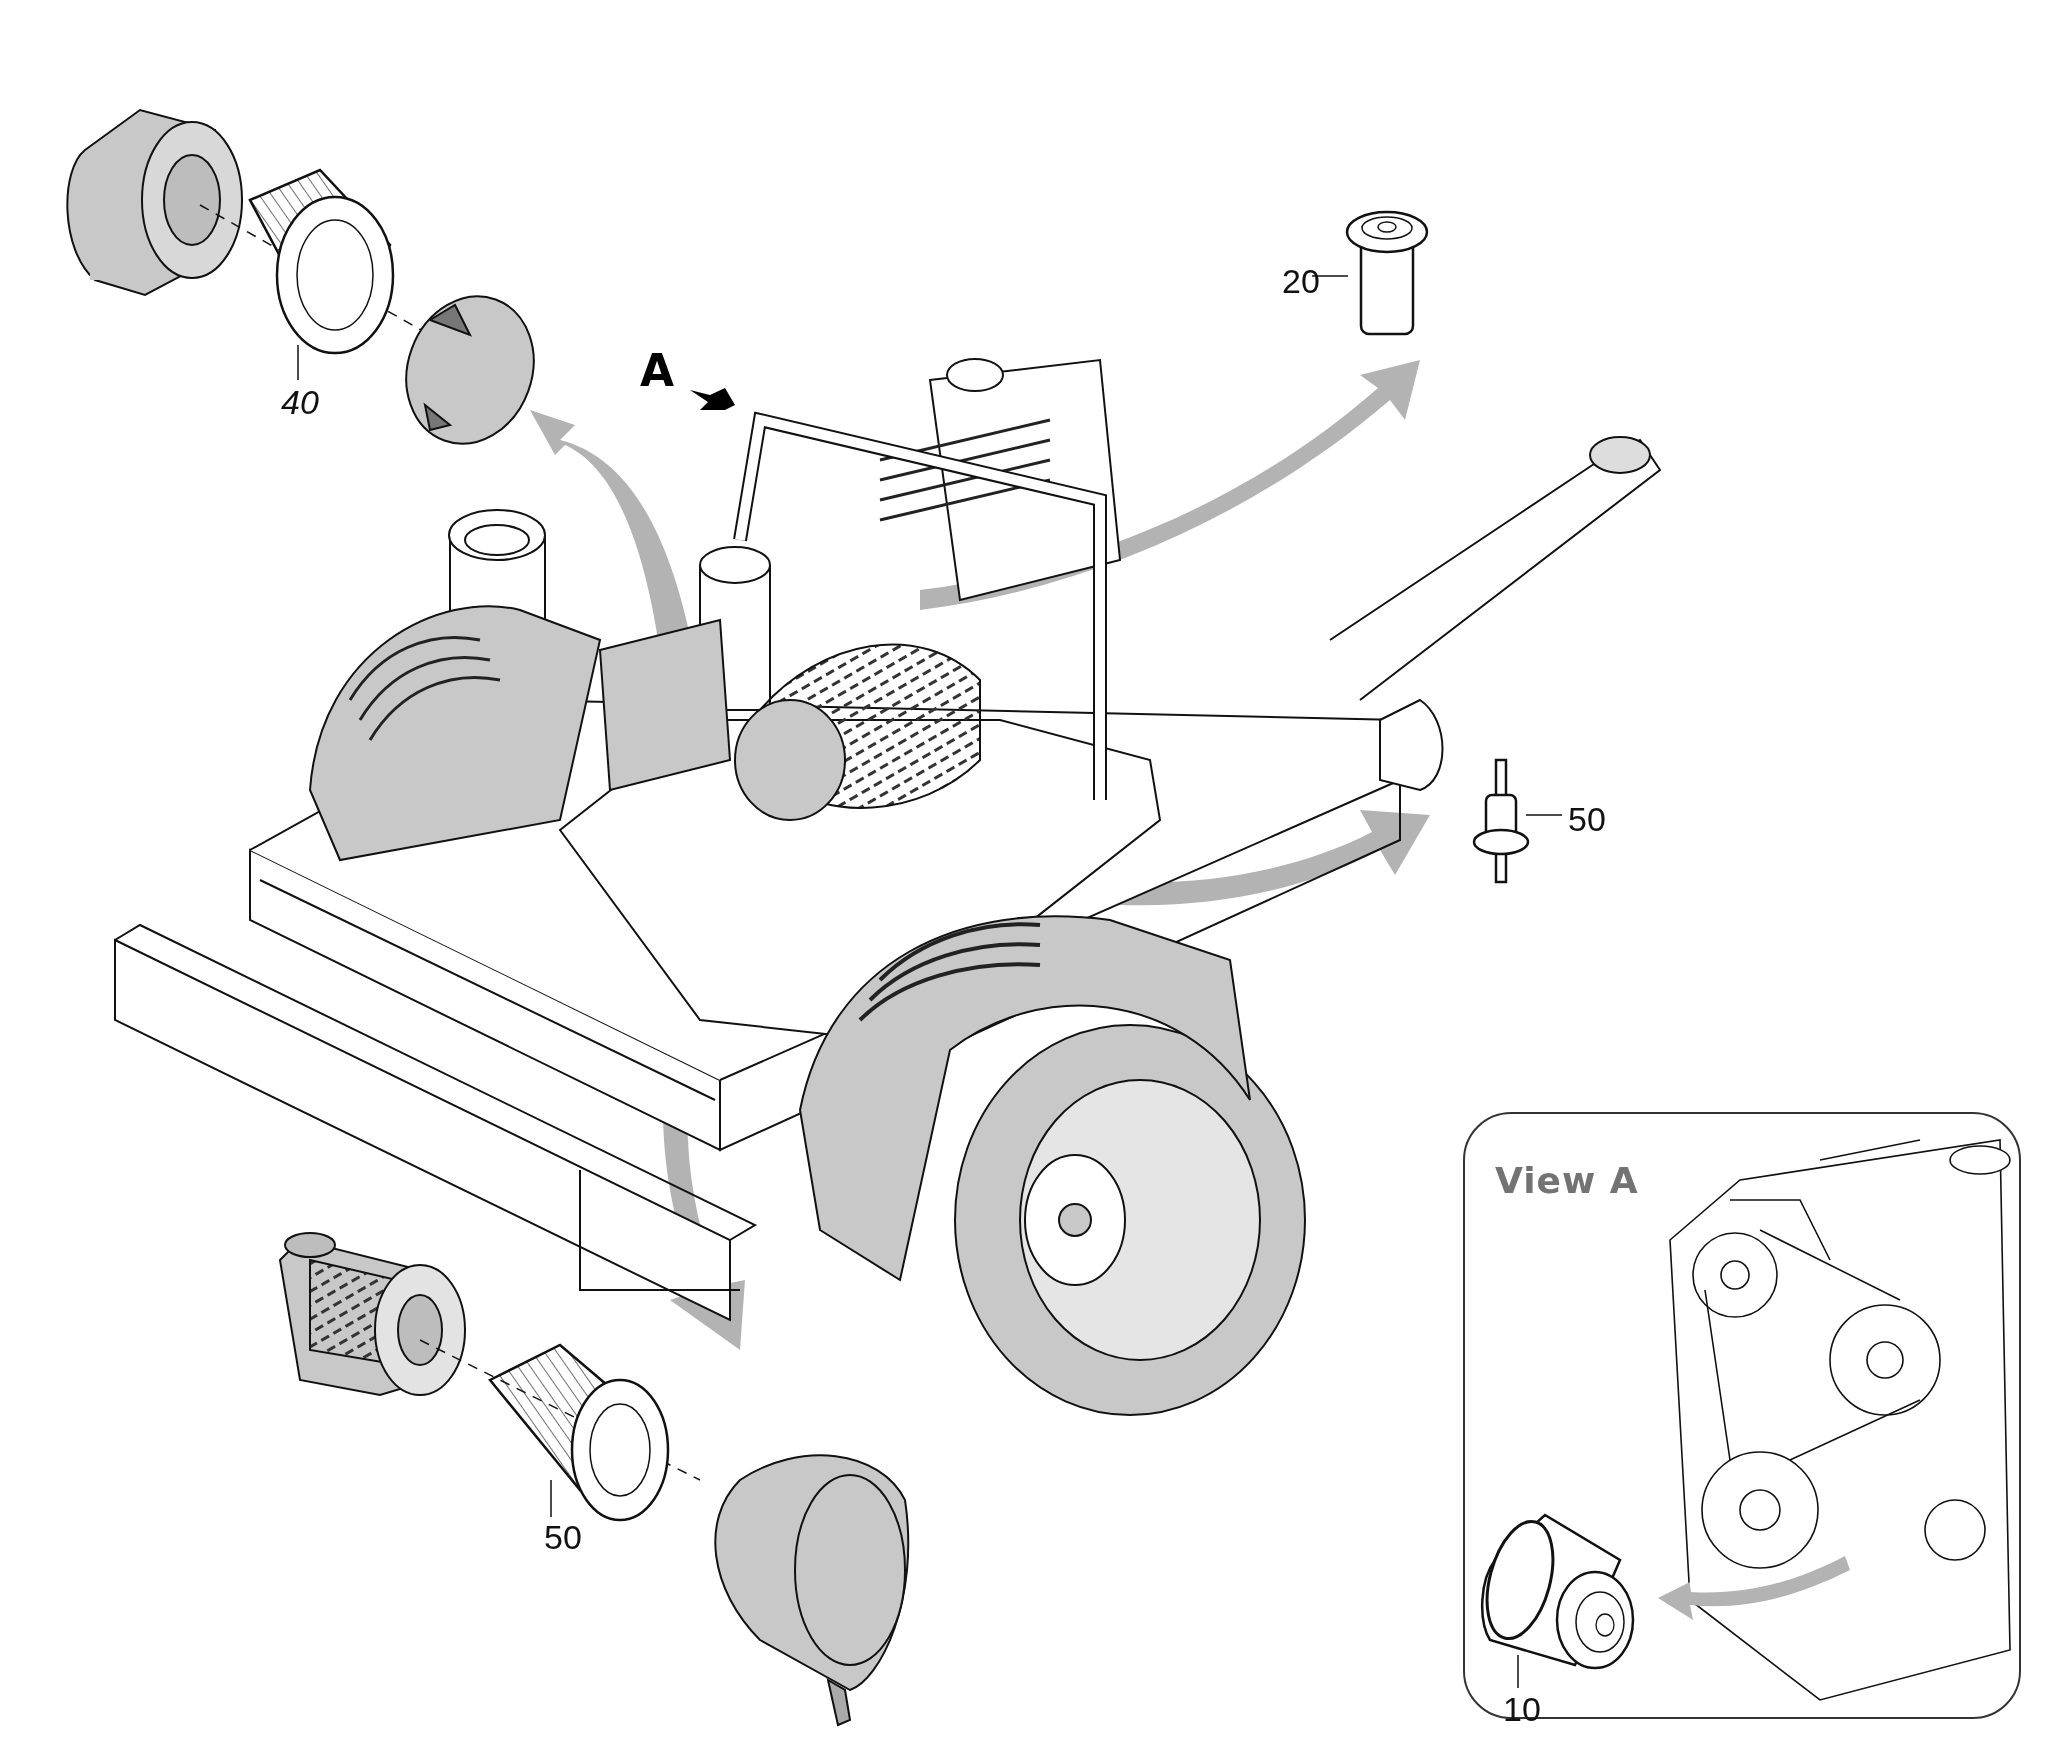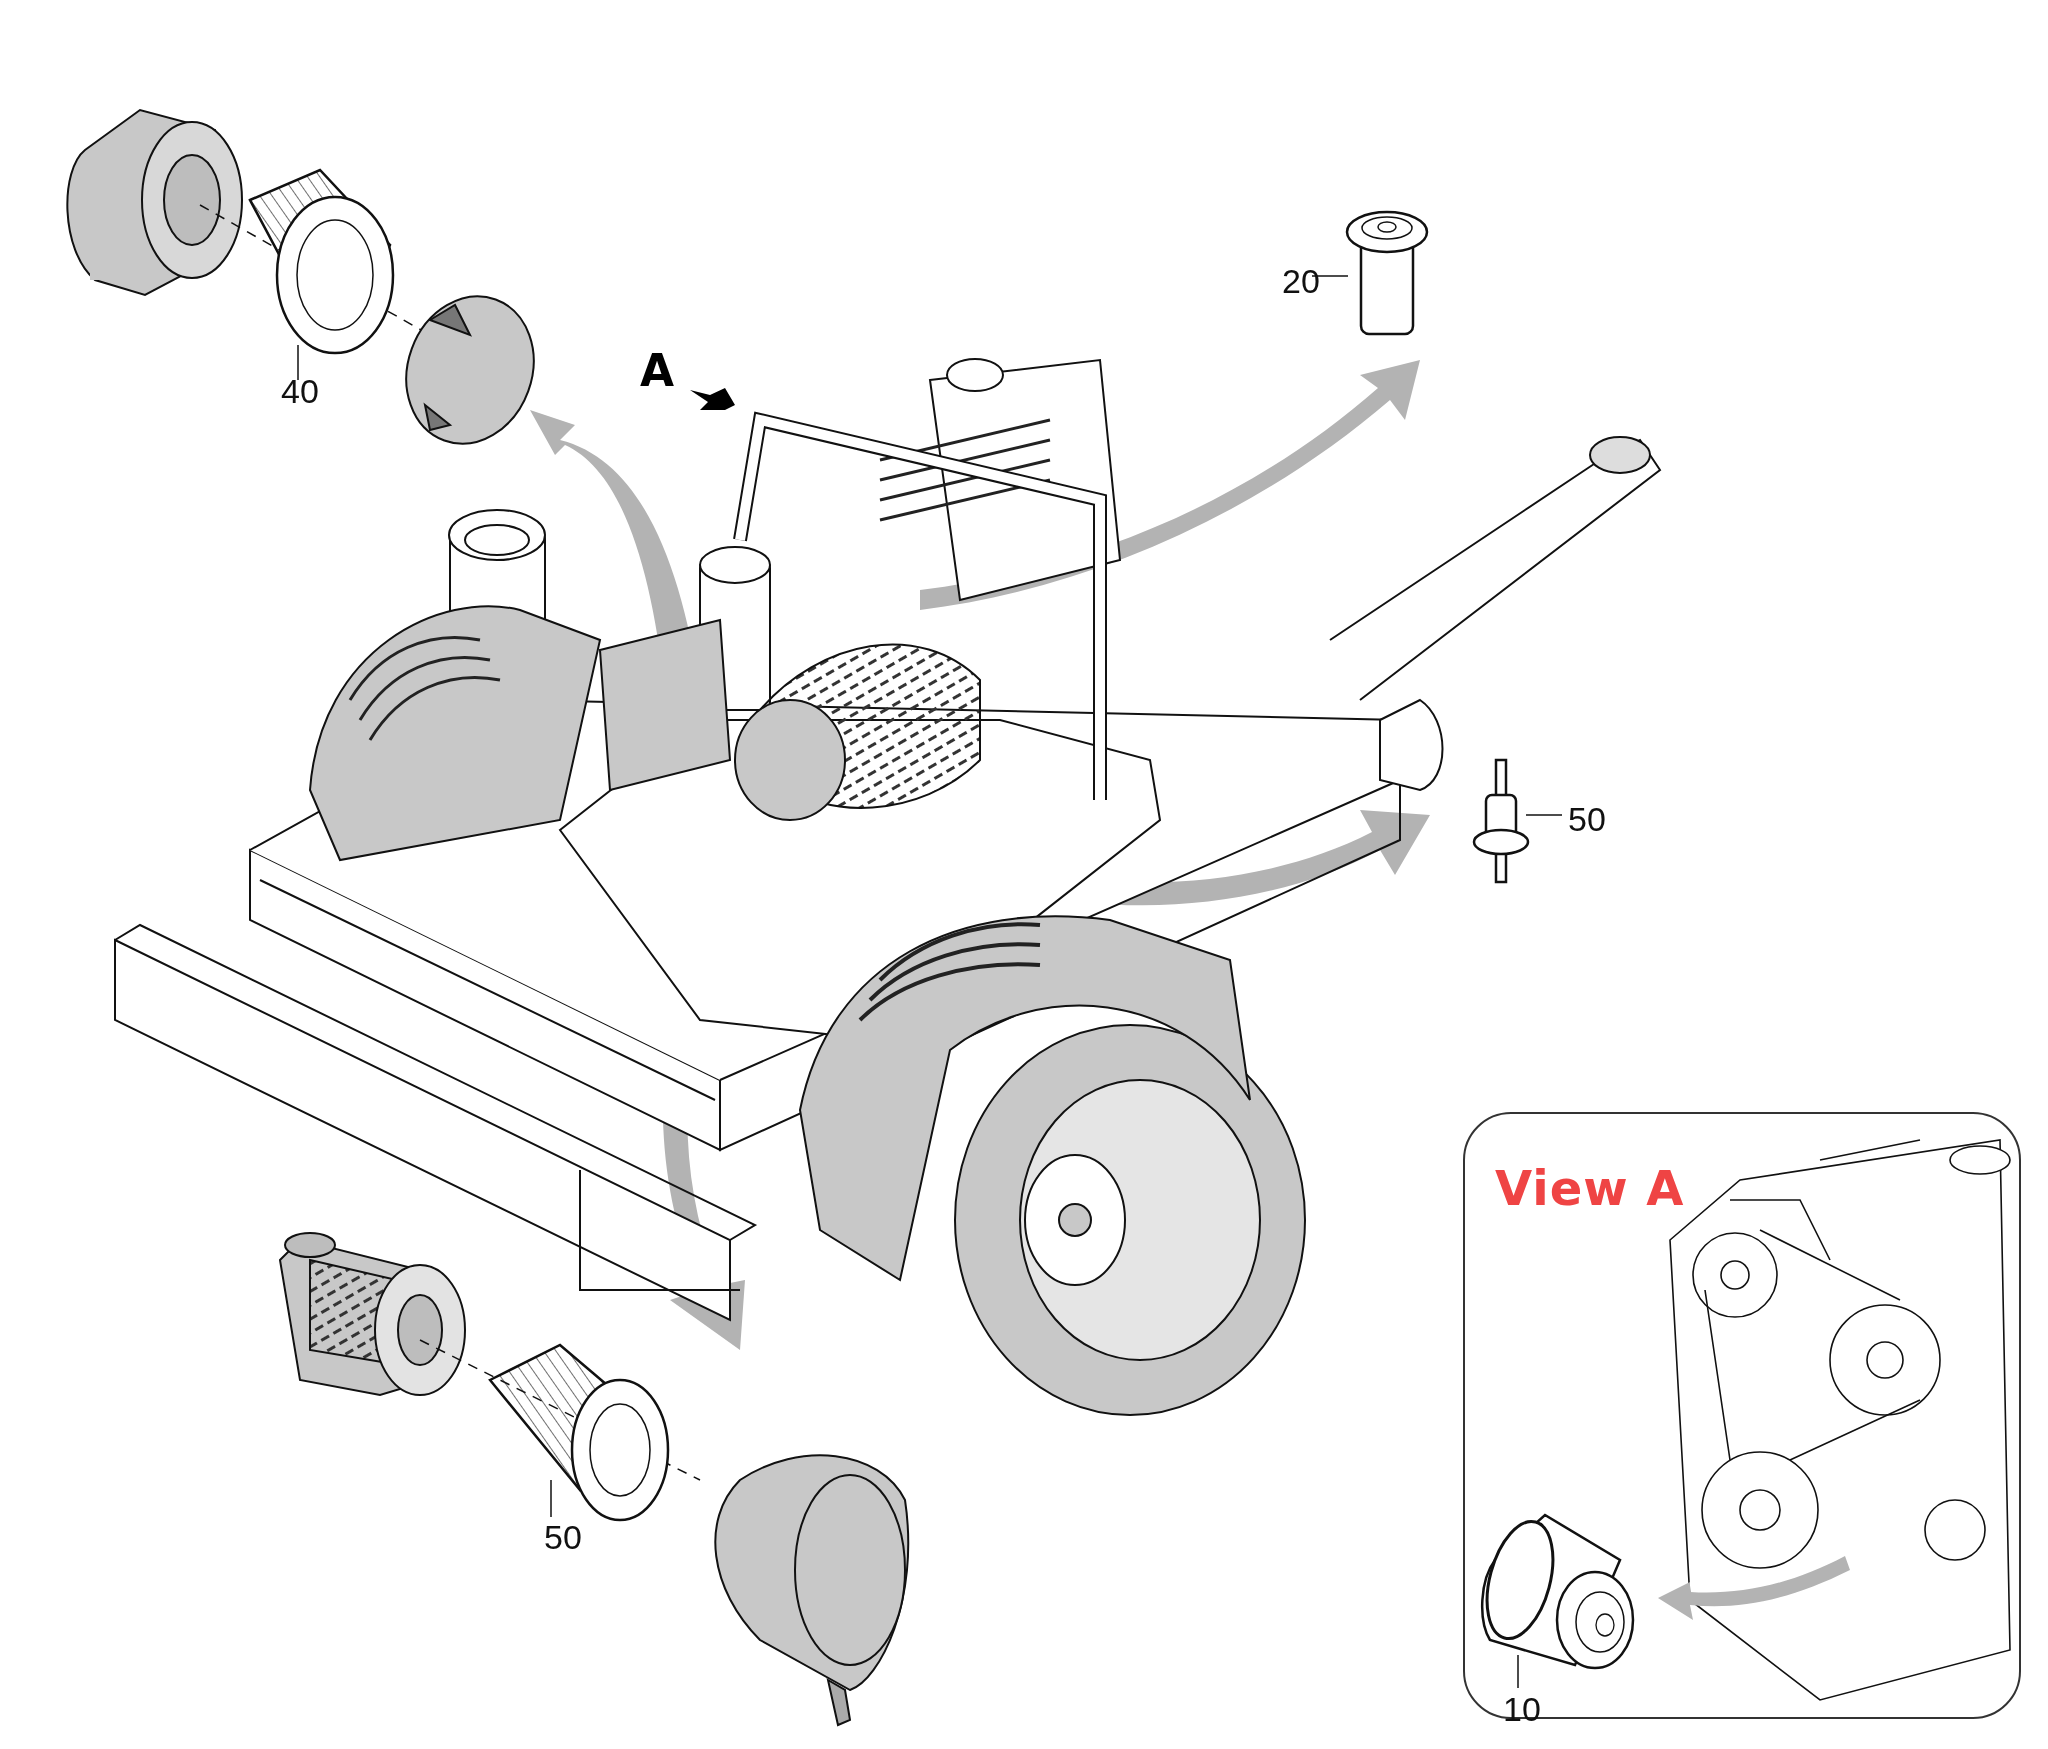--- a/index.html
+++ b/index.html
@@ -1,19 +1,19 @@
 <!DOCTYPE html>
 <html><head>
 <meta charset="utf-8">
 <style>
   html,body{margin:0;padding:0;background:#ffffff;}
   body{width:2048px;height:1749px;position:relative;overflow:hidden;font-family:"Liberation Sans",sans-serif;}
   #diagram{position:absolute;left:0;top:0;width:2048px;height:1749px;}
   .callout{position:absolute;font-family:"Liberation Sans",sans-serif;font-size:34px;color:#111;}
-  .viewA-title{position:absolute;font-family:"DejaVu Sans",sans-serif;font-weight:bold;font-size:48px;color:#ef4444;letter-spacing:1px;}
+  .viewA-title{position:absolute;font-family:"DejaVu Sans",sans-serif;font-weight:bold;font-size:36px;color:#737373;letter-spacing:1px;}
   .arrowA-label{position:absolute;font-family:"DejaVu Sans",sans-serif;font-weight:bold;font-size:44px;color:#000;}
   .inset{position:absolute;left:1463px;top:1112px;width:554px;height:603px;border:2px solid #333;border-radius:48px;background:#fff;}
 </style>
 </head>
 <body>
 
 <svg id="diagram" viewBox="0 0 2048 1749" xmlns="http://www.w3.org/2000/svg">
   <defs>
     <pattern id="pleat" width="10" height="10" patternUnits="userSpaceOnUse" patternTransform="rotate(-35)">
       <line x1="0" y1="0" x2="0" y2="10" stroke="#222" stroke-width="1.3"></line>
@@ -182,16 +182,16 @@
   </g>
   <line x1="1518" y1="1655" x2="1518" y2="1688" stroke="#111" stroke-width="1.5"></line>
 </svg>
 
 <div class="inset" style="background:transparent;"></div>
 
 <div class="viewA-title" style="left:1495px;top:1160px;">View A</div>
 <div class="arrowA-label" style="left:640px;top:345px;">A</div>
 
 <div class="callout" style="left:1282px;top:262px;">20</div>
-<div class="callout" style="left:281px;top:372px;">40</div>
+<div class="callout" style="left:281px;top:383px;font-style:italic;">40</div>
 <div class="callout" style="left:1568px;top:800px;">50</div>
 <div class="callout" style="left:535px;top:1518px;margin-left:9px;">50</div>
 <div class="callout" style="left:1503px;top:1690px;text-align:right;">10</div>
 
 </body></html>

